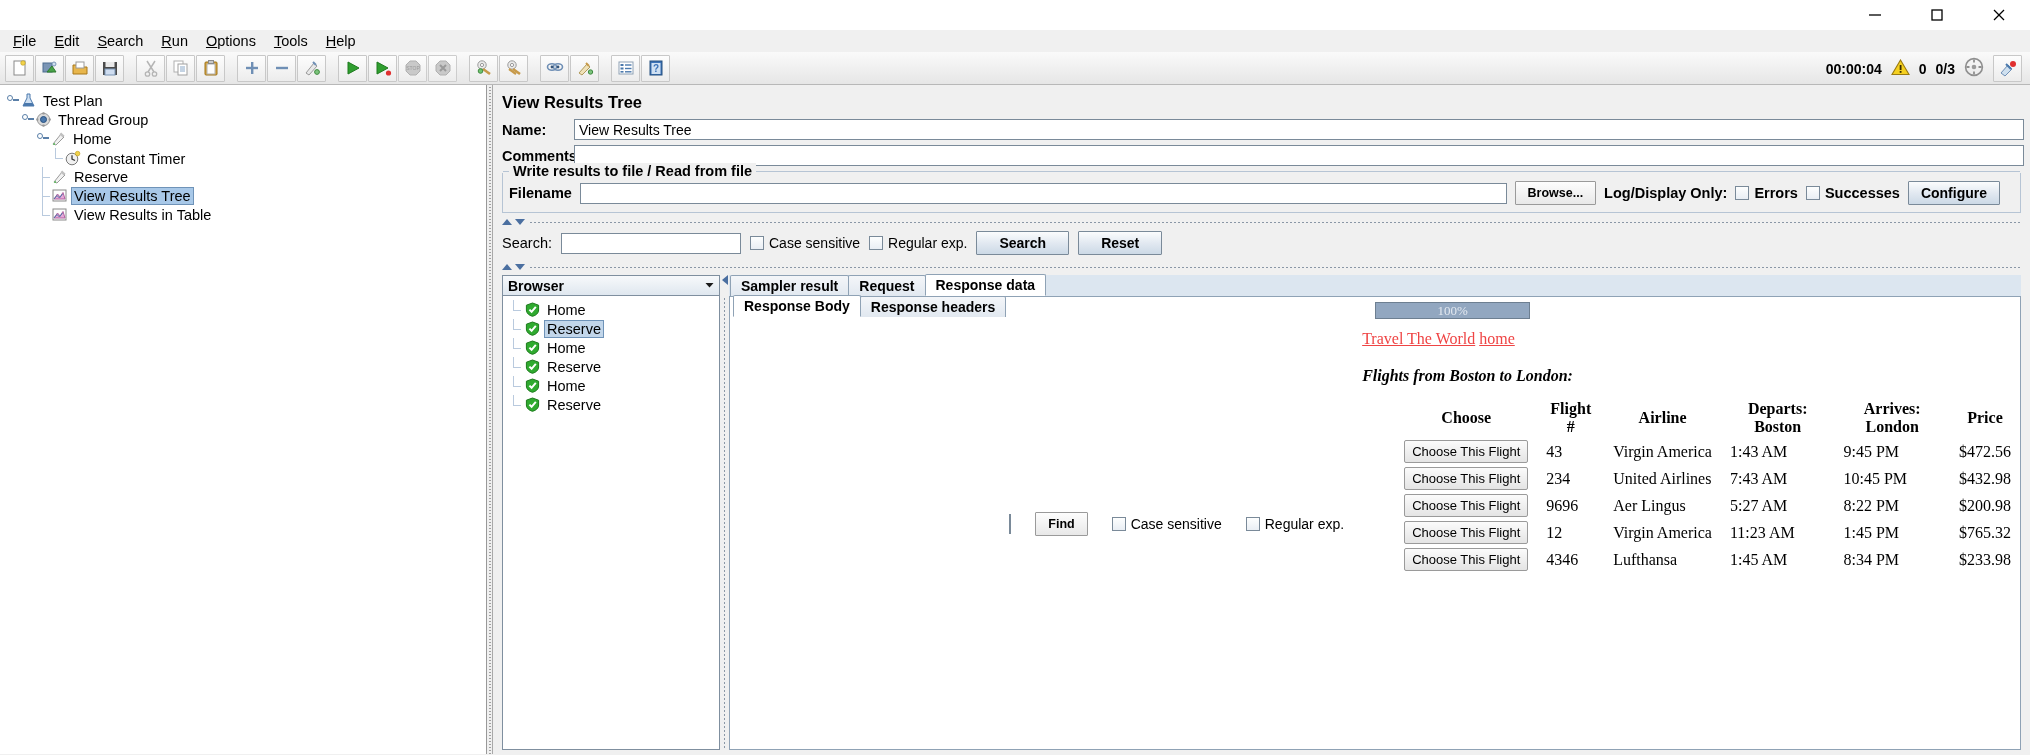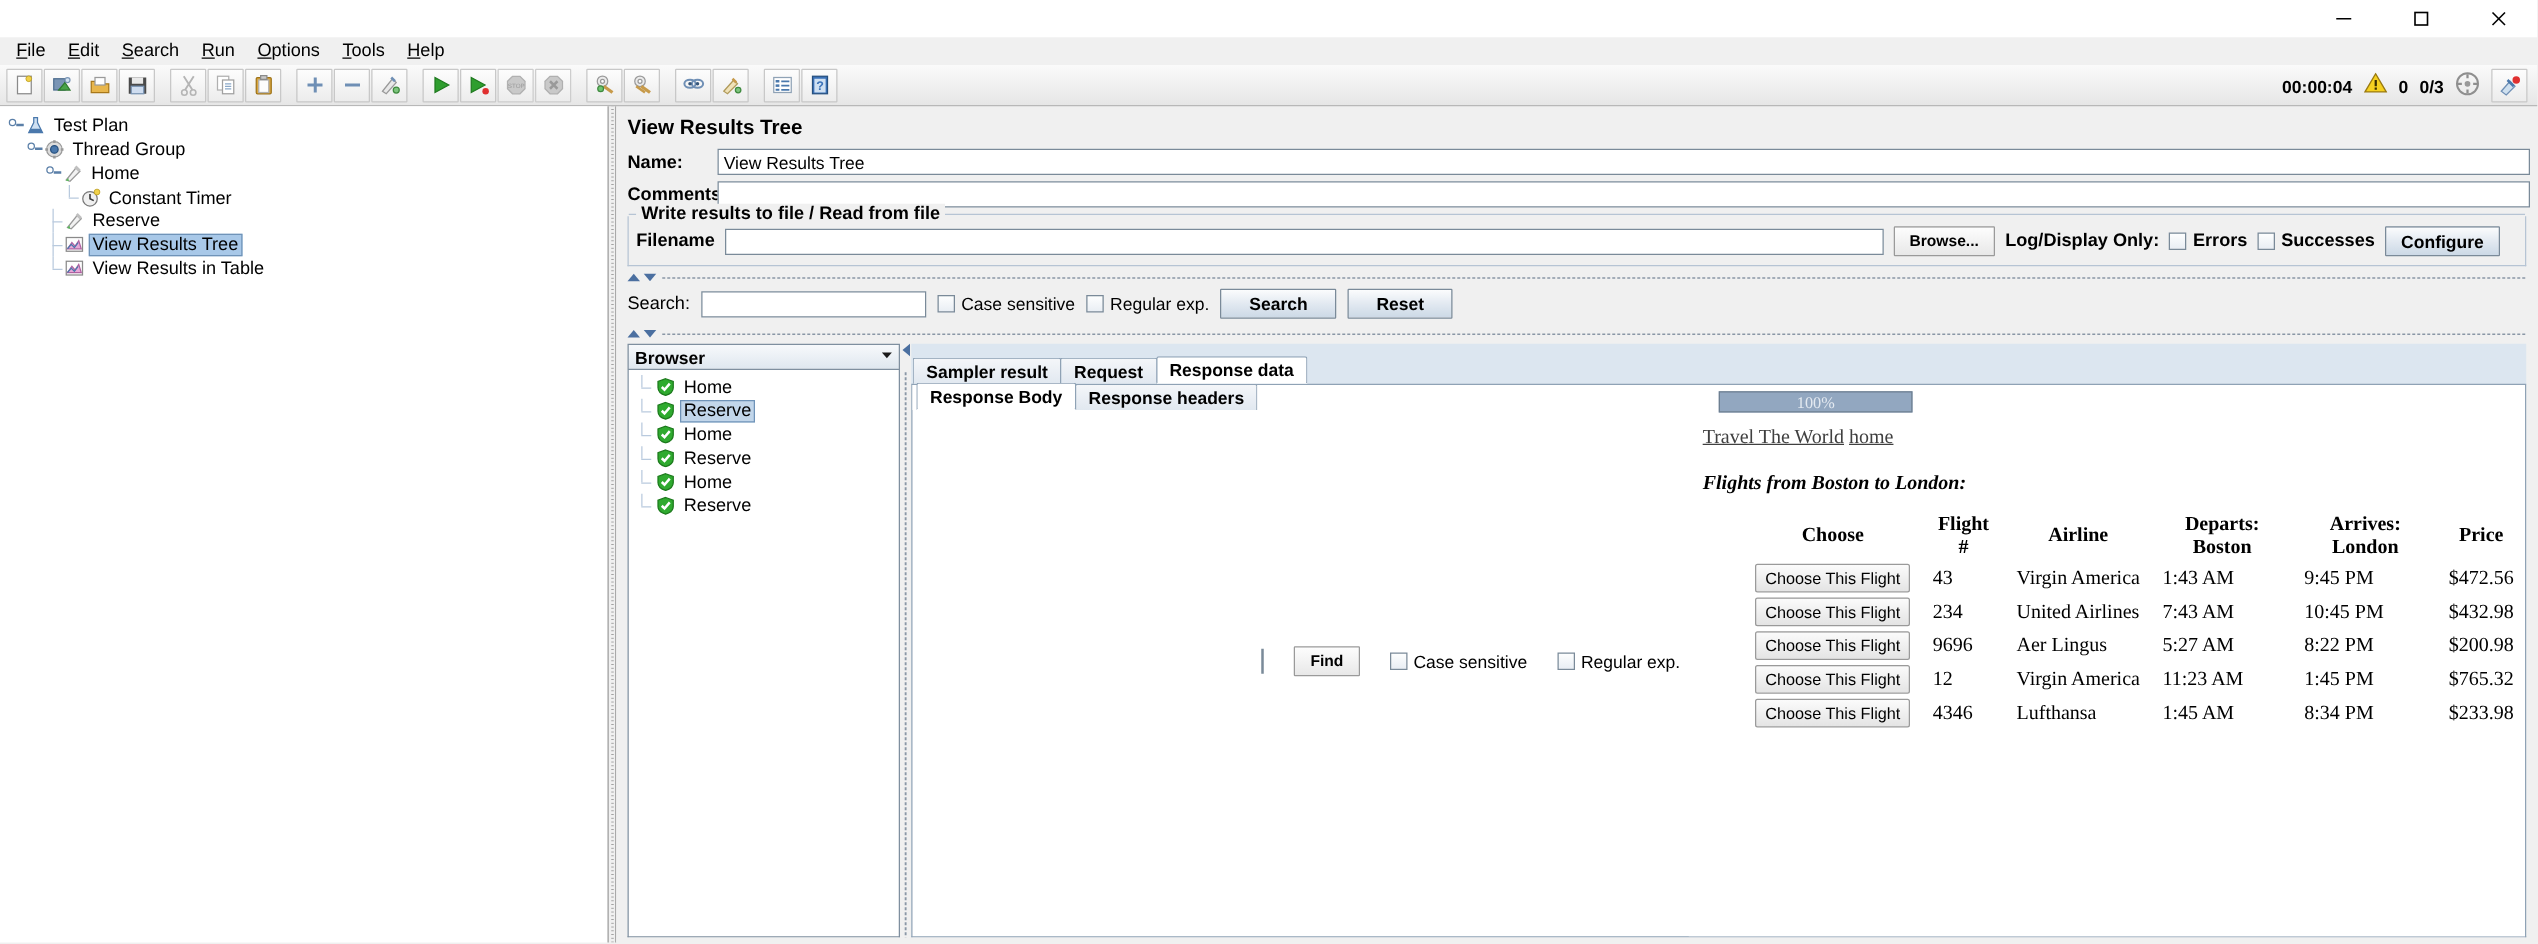--- a/index.html
+++ b/index.html
@@ -101,38 +101,38 @@
   .shield { width:15px; height:15px; flex:0 0 15px; margin-right:4px; }
   .bt-label { font-size:14.5px; padding:0 3px; line-height:16px; }
   .bt-label.sel { background:#c2d6ea; border:1px solid #6f93b8; padding:0 2px; }
 
   .vsplit { width:9px; display:flex; flex-direction:column; align-items:center; justify-content:flex-start; padding-top:2px; }
   .vsplit .dots { width:3px; flex:1; margin-top:14px;
       background-image:radial-gradient(#8a97a6 45%, transparent 46%);
       background-size:3px 4px; background-repeat:repeat-y; }
 
   .result-pane { flex:1; display:flex; flex-direction:column; min-width:0; }
-  .tabs { display:flex; align-items:flex-end; height:21px; padding-left:1px;margin-top:11px; }
+  .tabs { display:flex; align-items:flex-end; height:21px; padding-left:1px; }
   .tab { font-size:14px; font-weight:bold; padding:2px 10px 2px 10px; border:1px solid #8fa2b5;
          border-bottom:none; background:linear-gradient(180deg,#f4f6f9,#e1e8f0); margin-right:-1px;
          border-radius:2px 2px 0 0; }
   .tab.active { background:#ffffff; border-bottom:1px solid #fff; position:relative; z-index:2; }
   .tabs-wrap { background:#dce6f0; border-bottom:1px solid #8fa2b5; }
   .subtabs { display:flex; align-items:flex-end; height:20px; padding-left:3px; background:#fff; }
   .result-body { flex:1; border:1px solid #8fa2b5; border-top:none; background:#fff; display:flex; flex-direction:row; min-height:0; }
 
   .findbar { display:flex; align-items:center; gap:24px; padding:4px 3px 3px 4px; }
   .findbar .fin { flex:1; height:20px; border:1px solid #7a8a99; background:#fff; }
 
   .html-view { flex:1; background:#fff; overflow:hidden; padding:0 0 0 2px; position:relative; }
   .pct-bar { width:155px; height:17px; border:1px solid #6d7f91; background:#92a7c0;
              color:#e3e9f0; font-size:13px; text-align:center; line-height:16px; margin:5px 0 0 22px;
              font-family:"Liberation Serif", serif; }
   .links { margin:11px 0 0 9px; font-family:"Liberation Serif", serif; font-size:16px; }
-  .links a { color:#404040; text-decoration:underline; }
+  .links a { color:#ef4444; text-decoration:underline; }
   .flights-h { font-family:"Liberation Serif", serif; font-weight:bold; font-size:16px; margin:19px 0 0 9px;font-style:italic; }
   table.flights { font-family:"Liberation Serif", serif; font-size:16px; margin:13px 0 0 42px; border-collapse:collapse; }
   table.flights th { font-weight:bold; padding:2px 9px; text-align:center; }
   table.flights td { padding:2px 9px; vertical-align:middle; white-space:nowrap; }
   table.flights td.num, table.flights td.air, table.flights td.dep { text-align:left; }
   table.flights td.arr, table.flights td.price { text-align:left; }
   .choose-btn { font-family:"Liberation Sans", sans-serif; font-size:13px; padding:3px 7px;
                 border:1px solid #9a9a9a; background:linear-gradient(180deg,#fbfbfb,#e4e4e4);
                 border-radius:2px; color:#000; }
   .arr-up, .arr-dn { width:0;height:0;border-left:5px solid transparent;border-right:5px solid transparent; }

